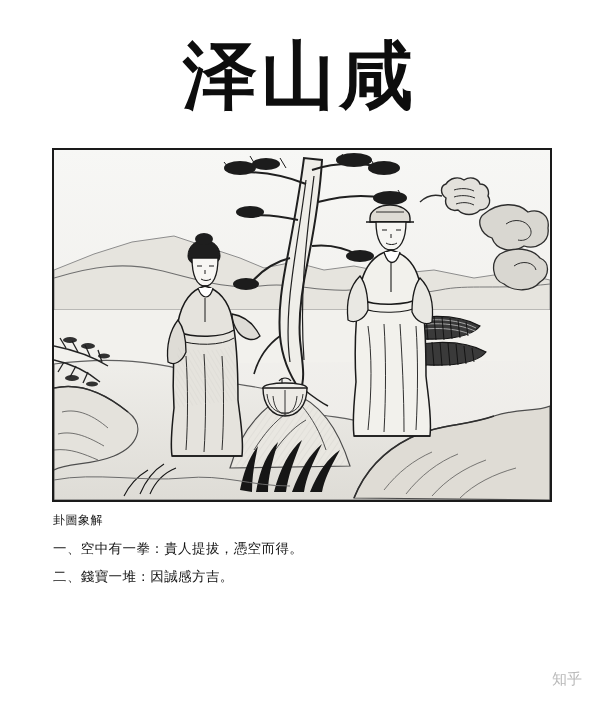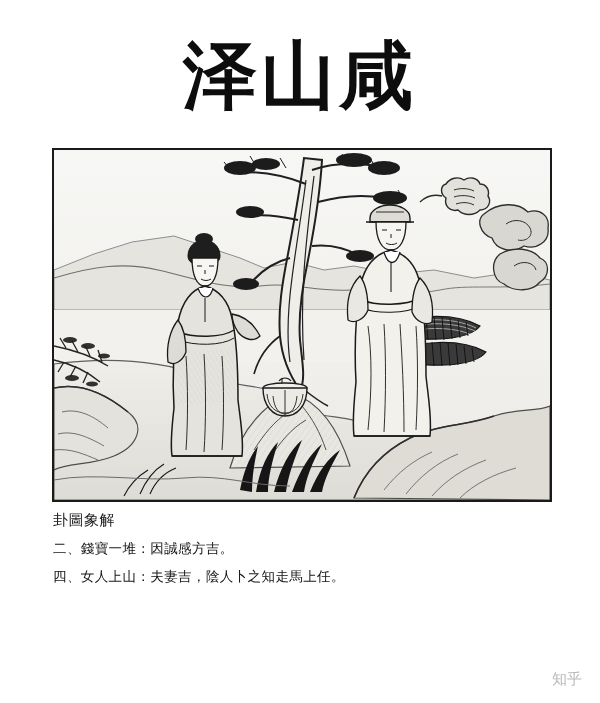--- a/index.html
+++ b/index.html
@@ -49,21 +49,21 @@
   .illus-svg { display: block; width: 100%; height: 100%; }
 
   
   .caption {
     position: absolute;
     left: 53px;
     top: 512px;
     width: 500px;
   }
   .cap-head {
-    font-size: 15px;
+    font-size: 12px;
     line-height: 16px;
     color: #1b1b1b;
     margin-bottom: 6px;
     letter-spacing: 0.5px;
   }
   .cap-line {
     font-size: 13.5px;
     line-height: 28px;
     color: #141414;
     letter-spacing: 0.4px;
@@ -350,21 +350,21 @@
         <path d="M96,344 C102,330 112,322 122,318"></path>
         <path d="M70,346 C76,334 84,326 94,320"></path>
       </g>
 
       <path d="M0,330 C40,322 90,332 130,328 C170,324 196,336 236,336" fill="none" stroke="#6b6b6b" stroke-width="1"></path>
     </svg>
   </div>
 
   <div class="caption">
     <div class="cap-head">卦圖象解</div>
+    <div class="cap-line">一、空中有一拳：貴人提拔，憑空而得。</div>
     <div class="cap-line">二、錢寶一堆：因誠感方吉。</div>
-    <div class="cap-line">四、女人上山：夫妻吉，陰人卜之知走馬上任。</div>
   </div>
 
   <div class="watermark">
     <span class="wm-logo">知乎</span>
   </div>
 
 </div>
 
 </body></html>

